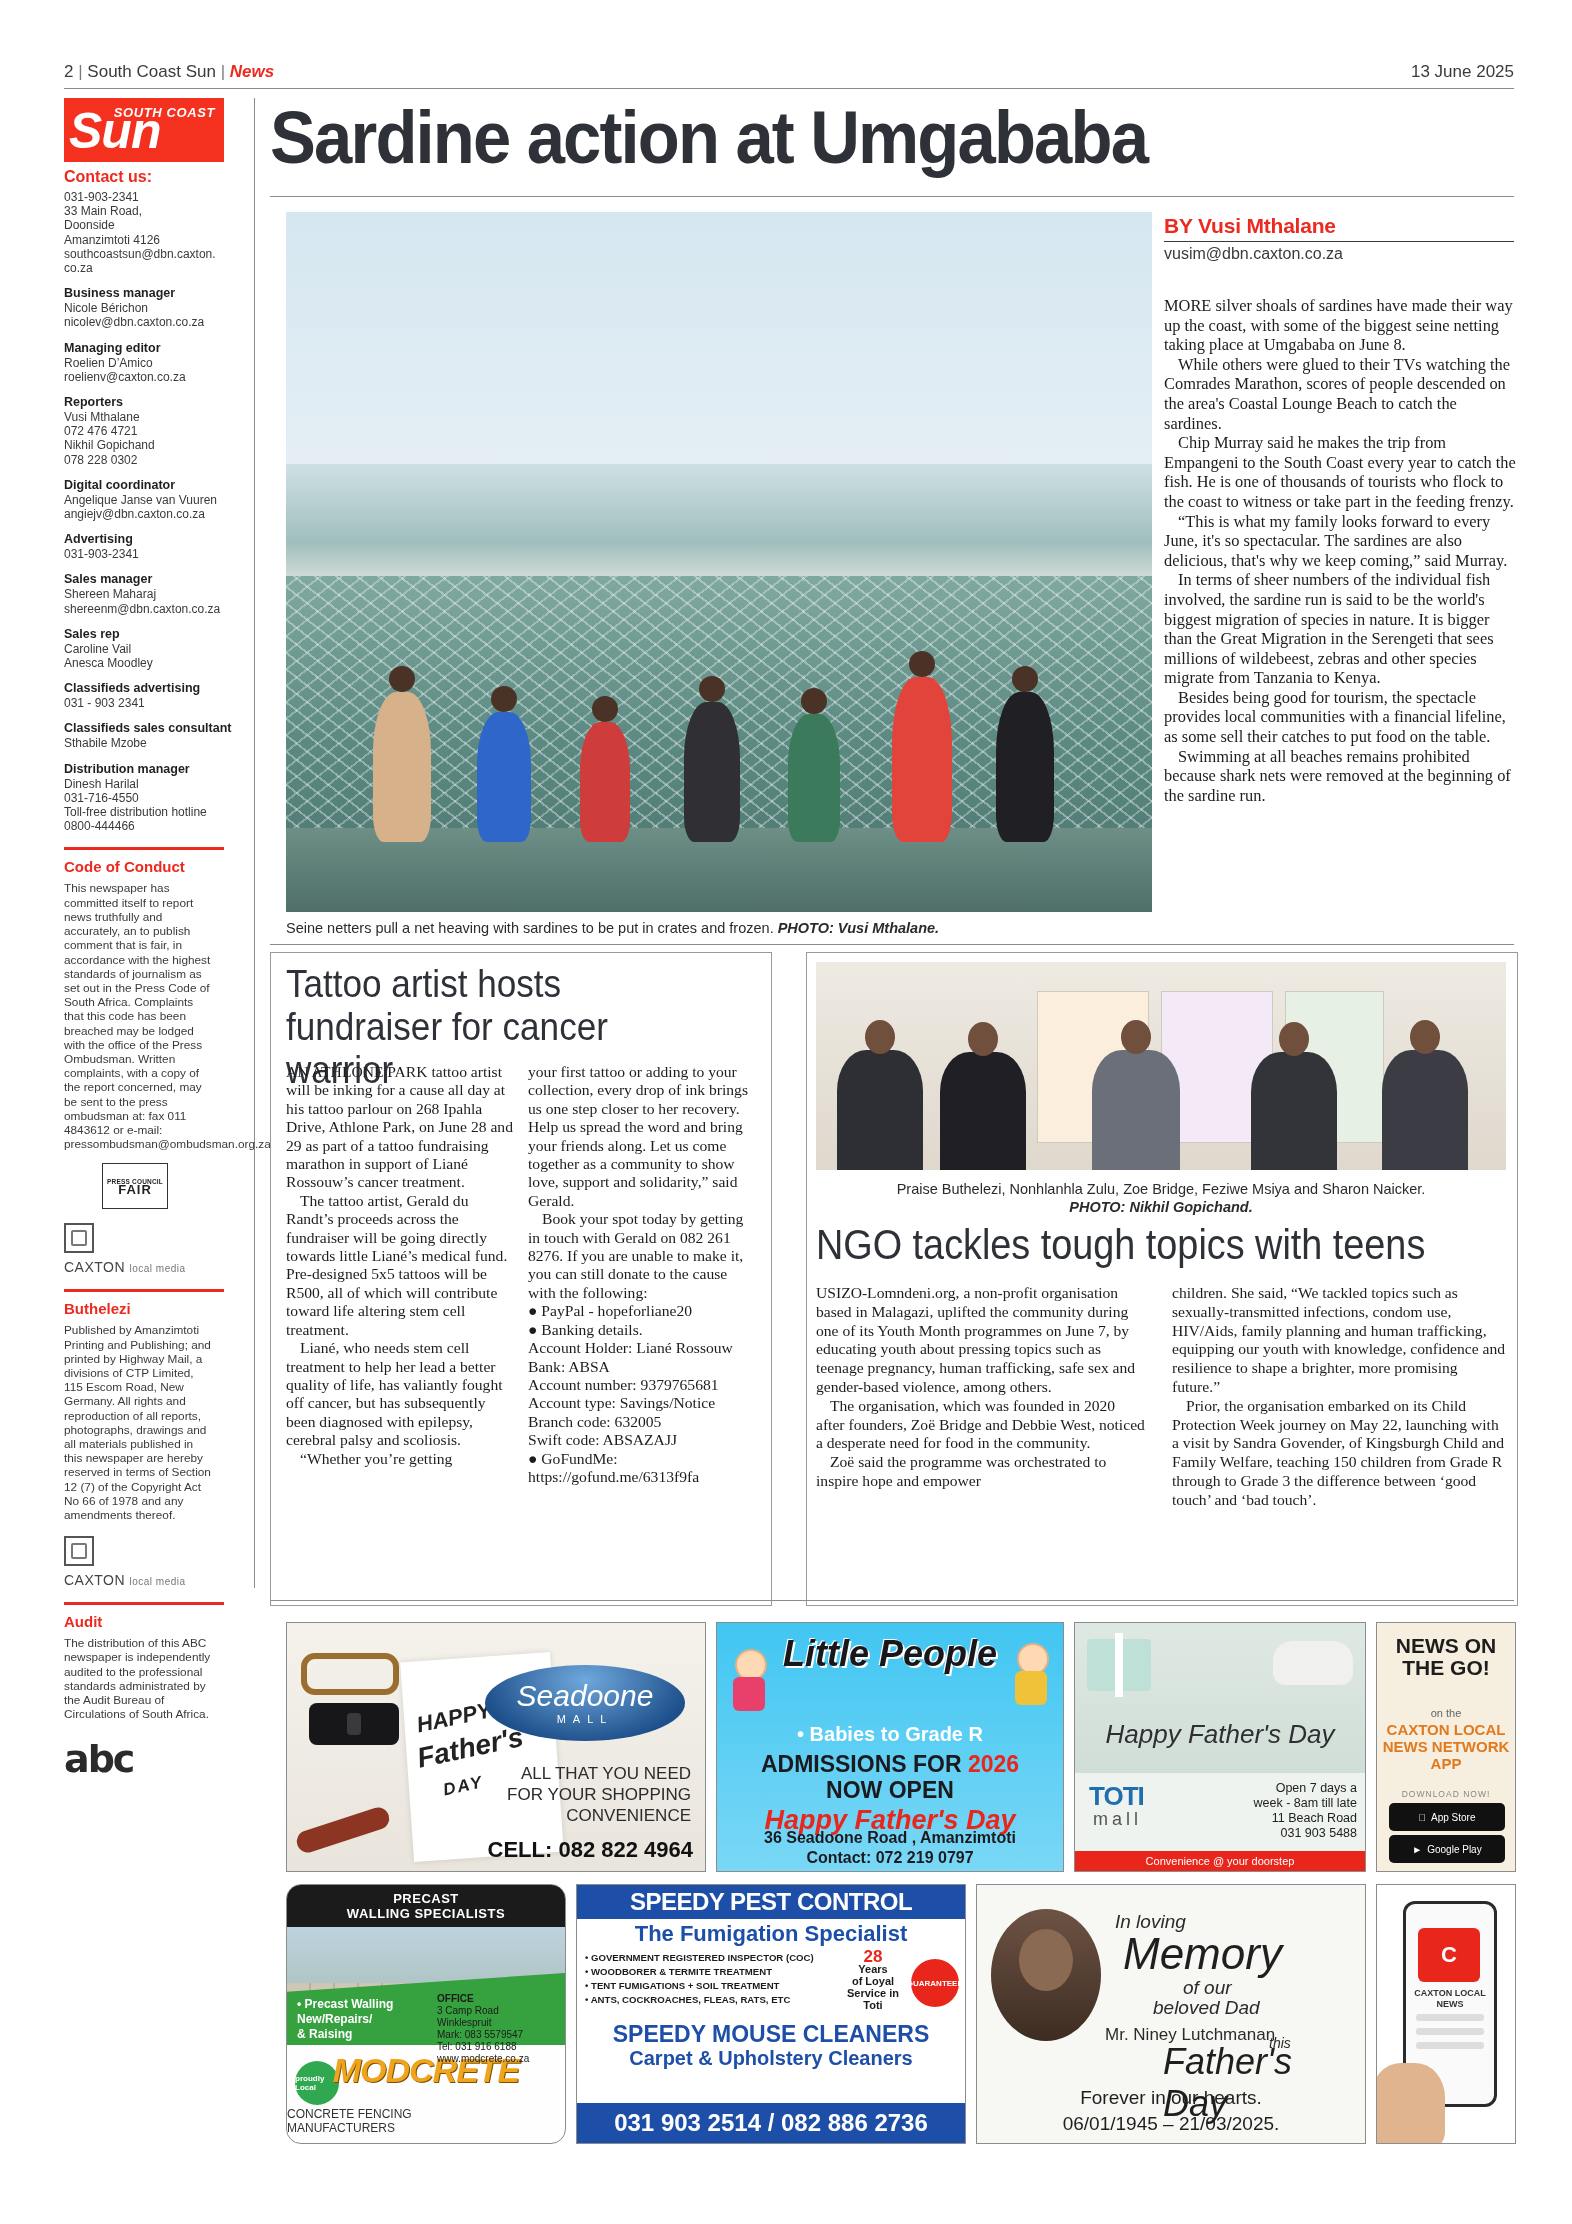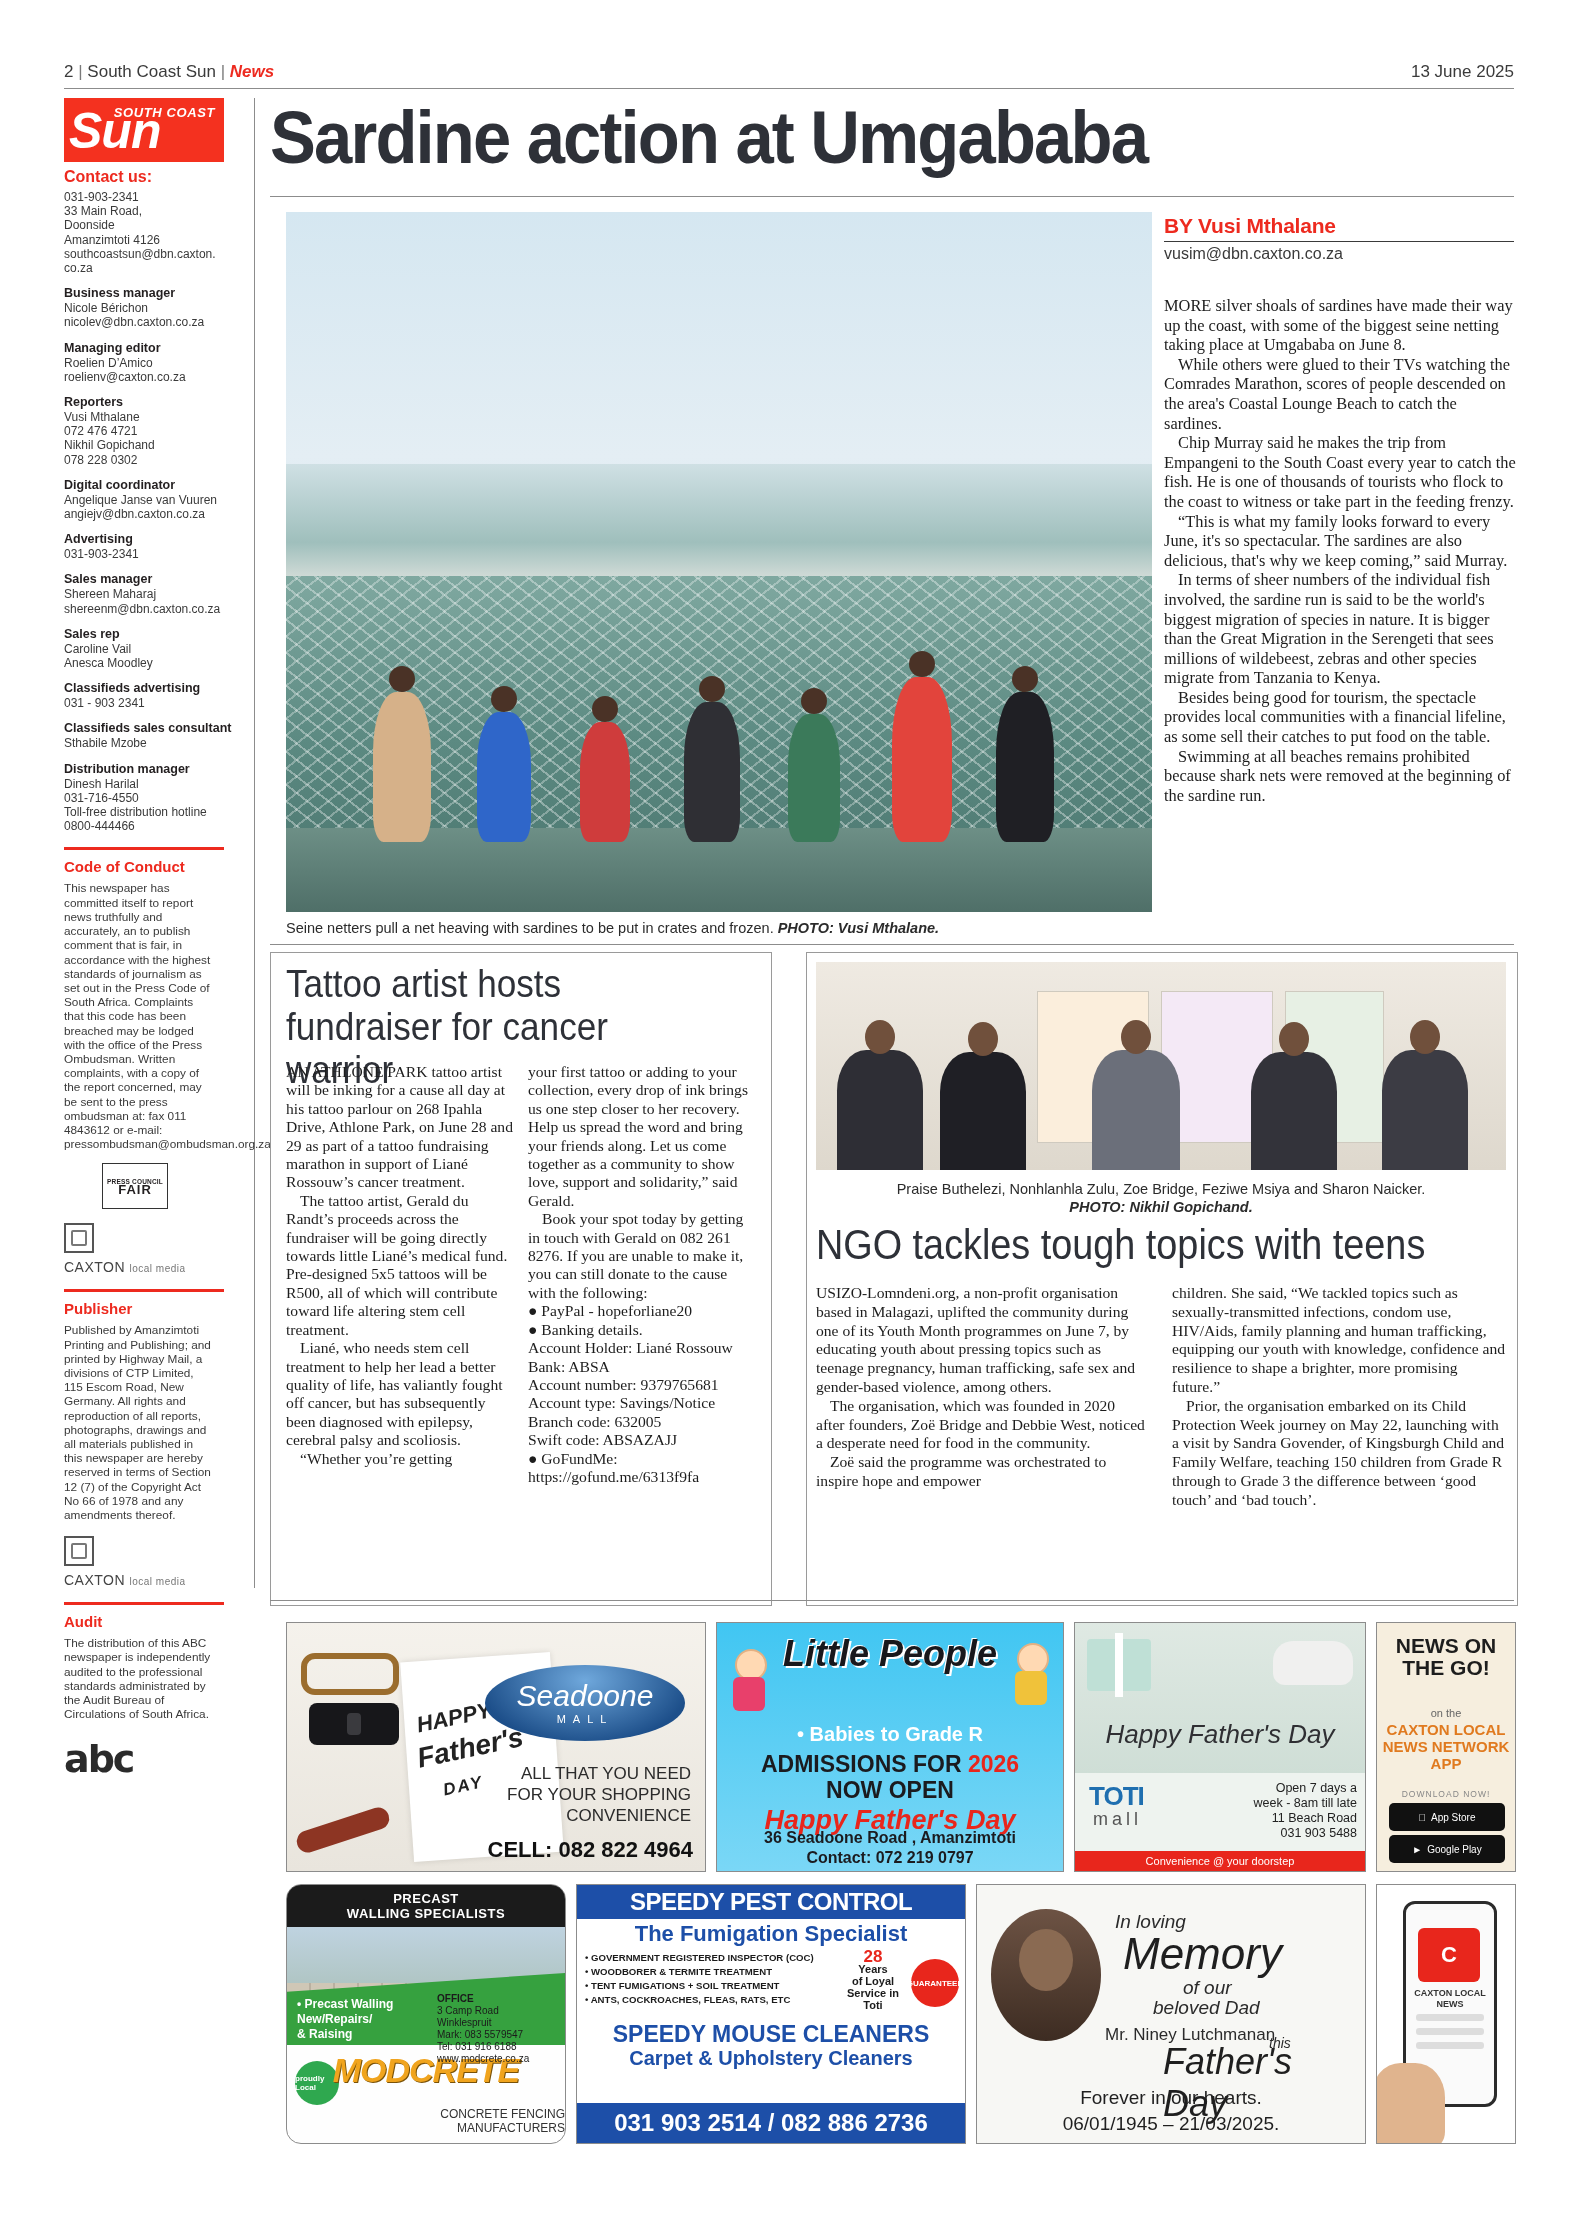--- a/index.html
+++ b/index.html
@@ -146,21 +146,21 @@
   .store.g{top:212px;}
 
   .ad-modcrete{left:286px;top:1884px;width:280px;height:260px;background:#fefefe;border-radius:15px;}
   .mc-top{position:absolute;left:0;right:0;top:0;height:42px;background:#1b1b1b;color:#fff;display:flex;align-items:center;justify-content:center;flex-direction:column;font-weight:bold;font-size:13px;line-height:15px;letter-spacing:.5px;}
   .mc-photo{position:absolute;left:0;right:0;top:42px;height:118px;background:linear-gradient(#bfd3e0,#9fb6a6);}
   .mc-wall{position:absolute;left:0;right:0;bottom:0;height:62px;background:repeating-linear-gradient(90deg,#cfc7b6 0 22px,#b9b0a0 22px 24px);}
   .mc-green{position:absolute;left:0;right:0;top:88px;height:72px;background:#36a13f;clip-path:polygon(0 26%,100% 0,100% 100%,0 100%);}
   .mc-list{position:absolute;left:10px;top:112px;color:#fff;font-weight:bold;font-size:12px;line-height:15px;z-index:3;}
   .mc-office{position:absolute;right:8px;top:108px;width:120px;font-size:10px;line-height:12px;color:#1b1b1b;z-index:3;}
   .mc-logo{position:absolute;left:0;right:0;top:166px;text-align:center;font-weight:bold;font-style:italic;font-size:34px;color:#f0a41e;text-shadow:1px 1px 0 #7a5207;letter-spacing:-1px;}
-  .mc-sub{position:absolute;left:0;right:0;bottom:8px;text-align:right;font-size:12px;line-height:14px;color:#333;}
+  .mc-sub{position:absolute;left:0;right:0;bottom:8px;text-align:left;font-size:12px;line-height:14px;color:#333;}
   .mc-badge{position:absolute;left:8px;top:176px;width:44px;height:44px;border-radius:50%;background:#2fa84f;color:#fff;font-size:8px;font-weight:bold;display:flex;align-items:center;justify-content:center;flex-direction:column;line-height:9px;}
 
   .ad-speedy{left:576px;top:1884px;width:390px;height:260px;background:#fff;}
   .sp-h{position:absolute;left:0;right:0;top:0;height:34px;background:#1d4fa8;color:#fff;font-weight:bold;font-size:24px;display:flex;align-items:center;justify-content:center;letter-spacing:-.5px;}
   .sp-sub{position:absolute;left:0;right:0;top:36px;text-align:center;font-weight:bold;font-size:22px;color:#1d4fa8;}
   .sp-list{position:absolute;left:8px;top:66px;width:250px;font-size:9.6px;line-height:14px;font-weight:bold;color:#1b1b1b;}
   .sp-years{position:absolute;right:56px;top:66px;width:72px;text-align:center;font-weight:bold;font-size:11px;line-height:12px;color:#1b1b1b;}
   .sp-years .big{color:#e8261c;font-size:17px;}
   .sp-seal{position:absolute;right:6px;top:74px;width:48px;height:48px;border-radius:50%;background:#e8261c;color:#fff;font-size:8px;font-weight:bold;display:flex;align-items:center;justify-content:center;}
   .sp-h2{position:absolute;left:0;right:0;top:136px;text-align:center;font-weight:bold;font-size:23px;color:#1d4fa8;}
@@ -274,21 +274,21 @@
       <span class="f2">FAIR</span>
     </div>
 
     <div class="caxton">
       <span class="cx-box"></span>
       <span class="cx-t"><span>CAXTON</span>
         <small>local media</small></span>
     </div>
 
     <div class="sb-rule"></div>
-    <div class="sb-red">Publisher</div>
+    <div class="sb-red">Buthelezi</div>
     <div class="sb-body">Published by Amanzimtoti Printing and Publishing; and printed by Highway Mail, a divisions of CTP Limited, 115 Escom Road, New Germany. All rights and reproduction of all reports, photographs, drawings and all materials published in this newspaper are hereby reserved in terms of Section 12 (7) of the Copyright Act No 66 of 1978 and any amendments thereof.</div>
 
     <div class="caxton">
       <span class="cx-box"></span>
       <span class="cx-t"><span>CAXTON</span>
         <small>local media</small></span>
     </div>
 
     <div class="sb-rule"></div>
     <div class="sb-red">Audit</div>

